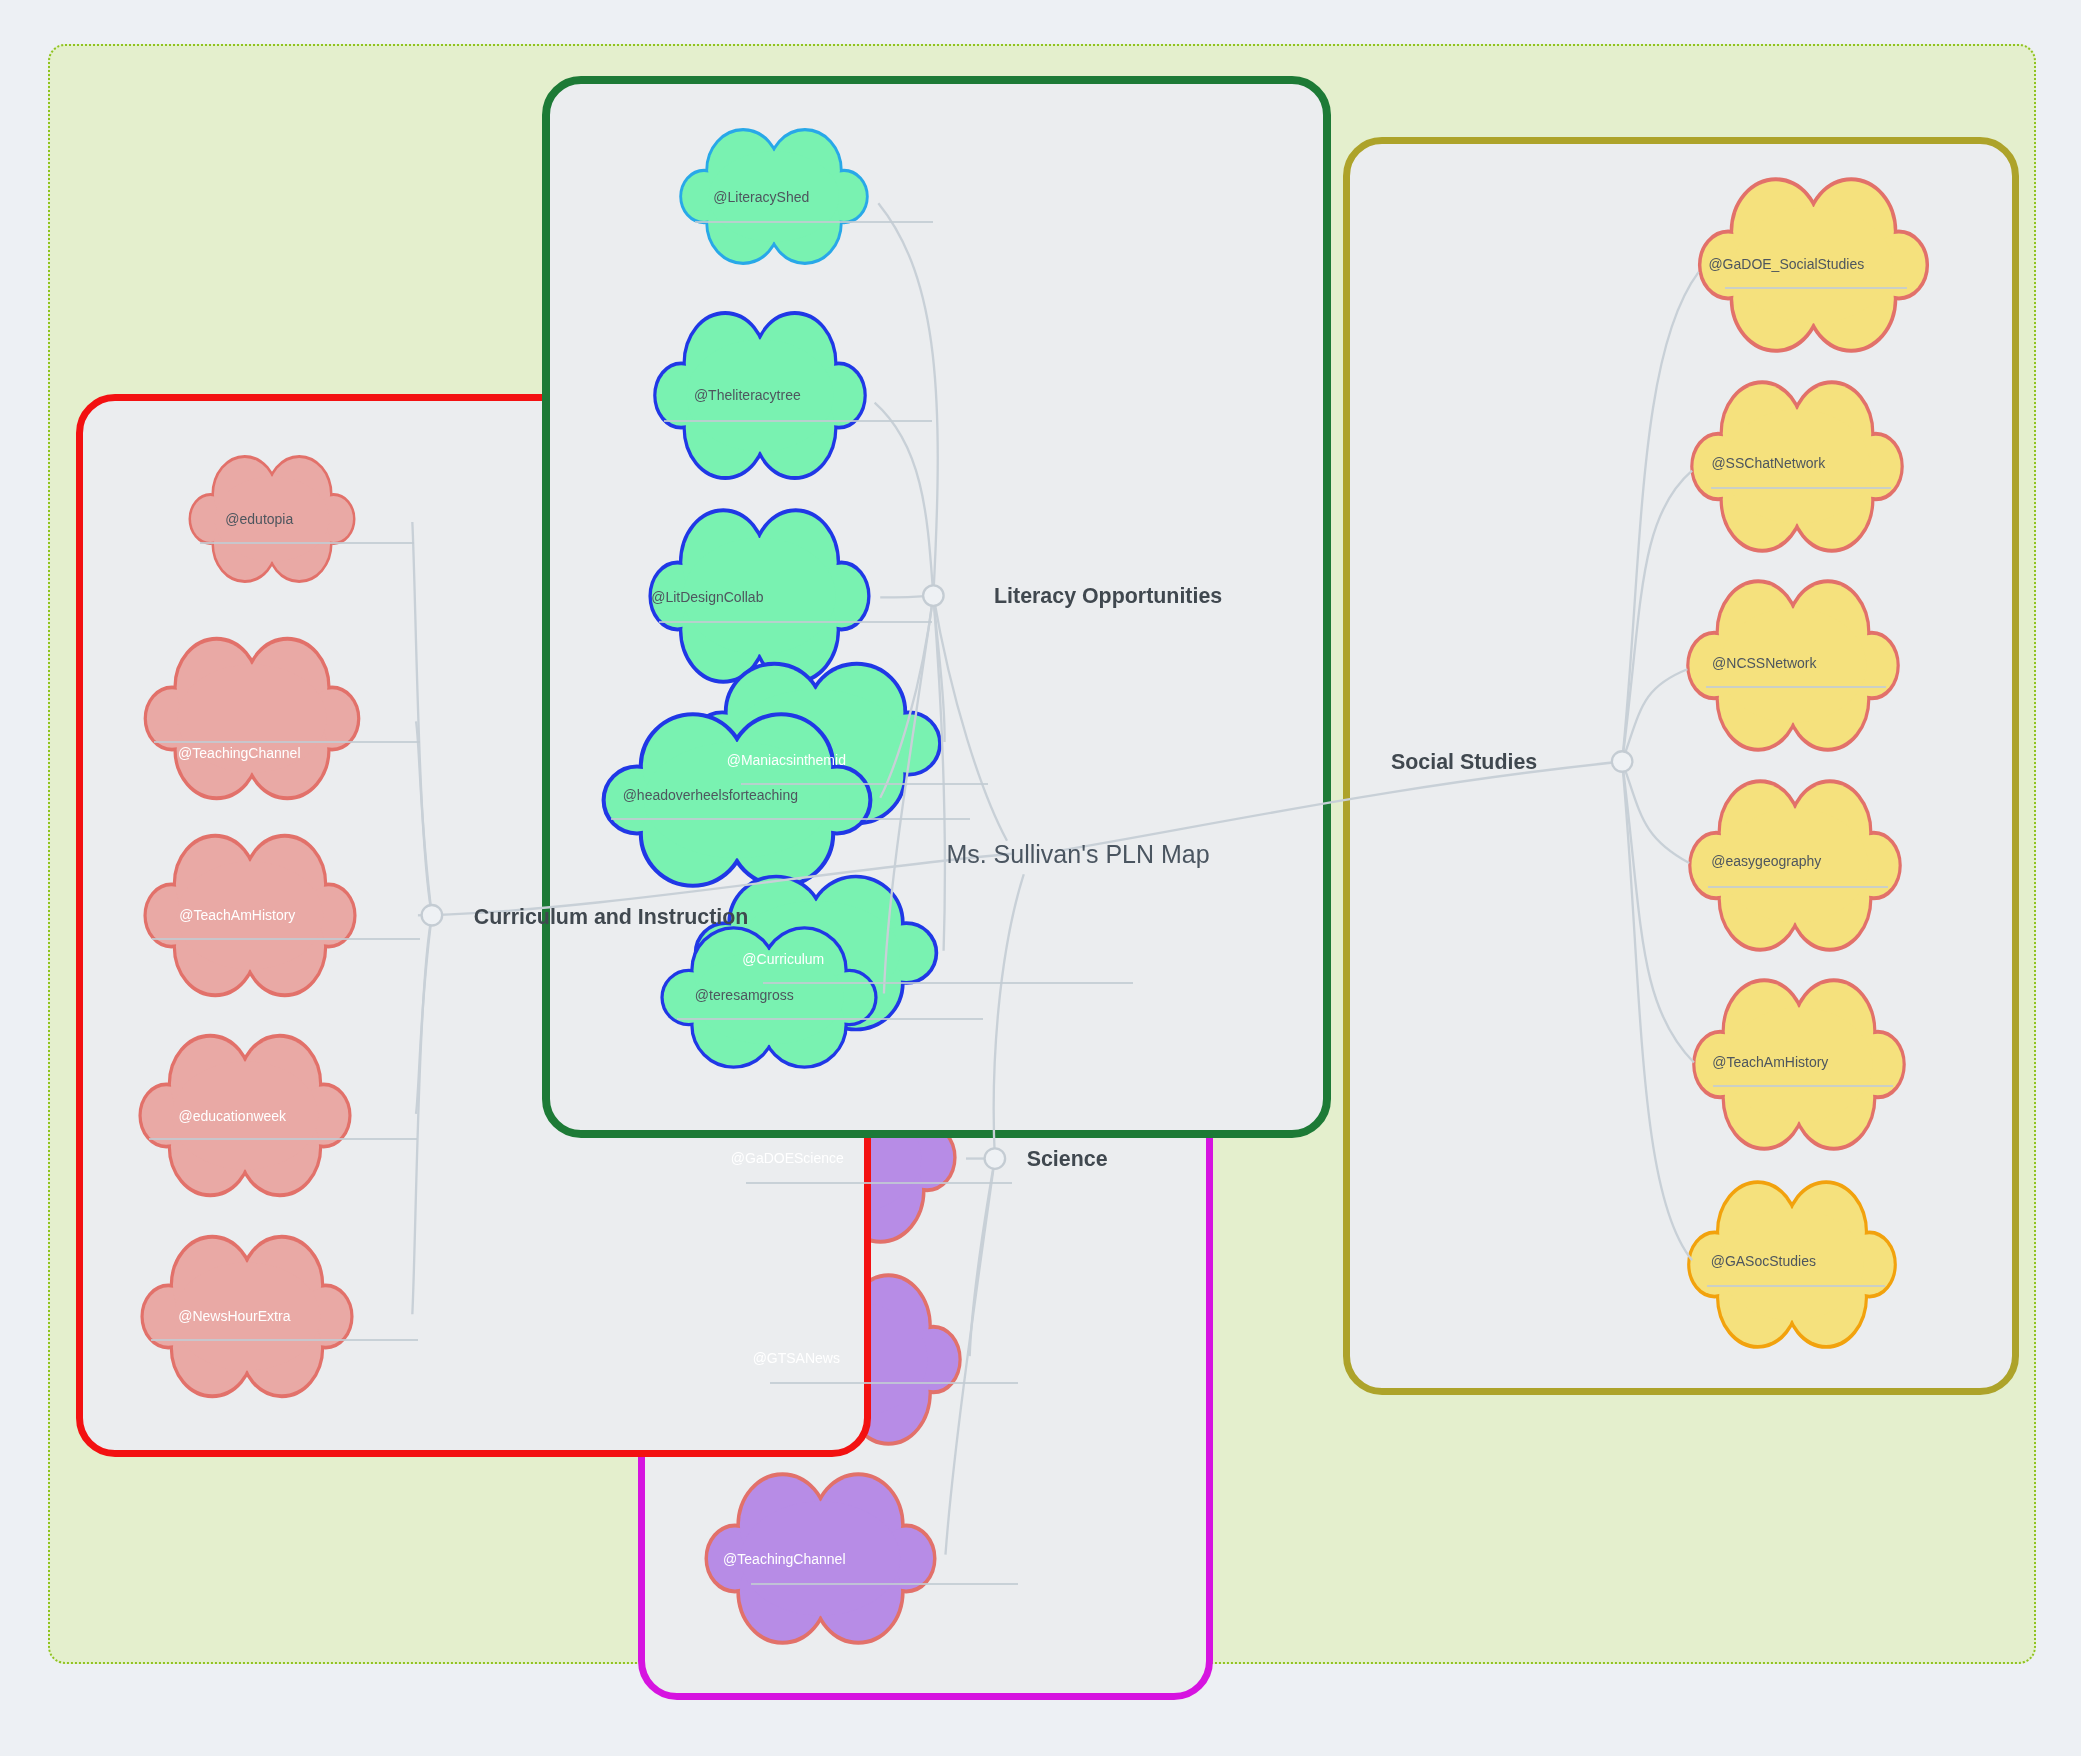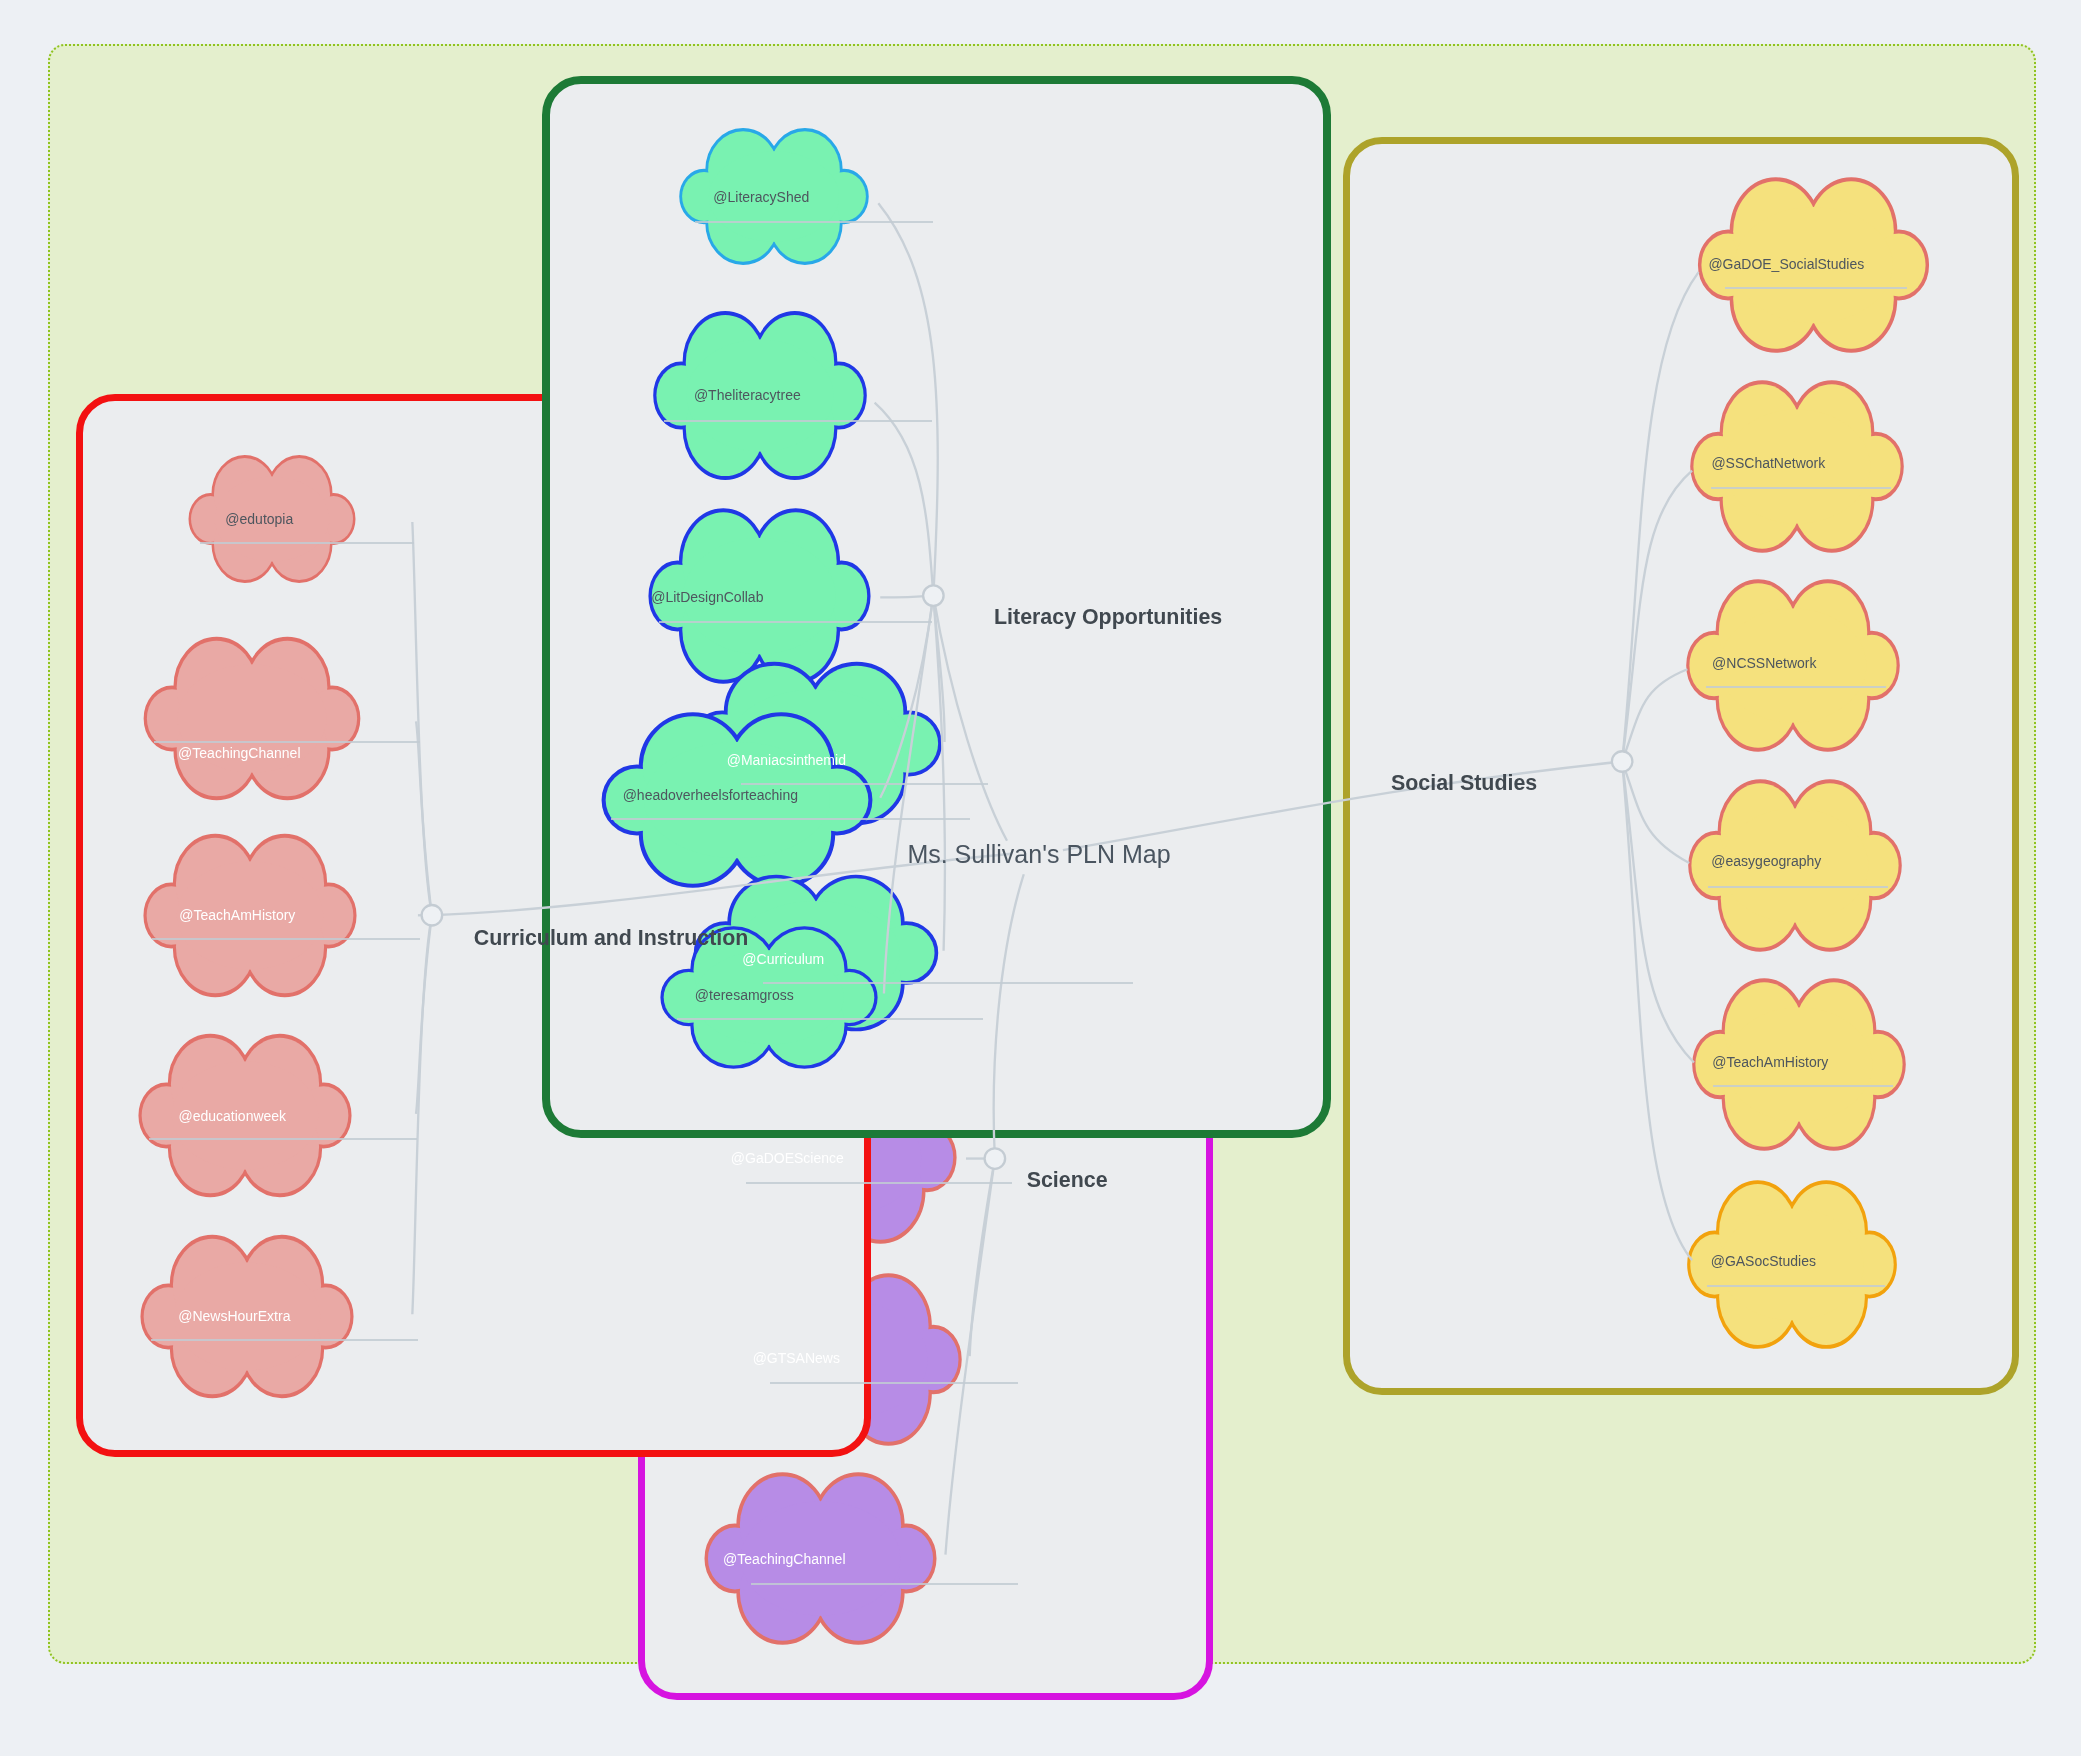--- a/index.html
+++ b/index.html
@@ -22,21 +22,21 @@
   #connectors{position:absolute;left:0;top:0;z-index:40;pointer-events:none;}
   #connectors path{fill:none;stroke:#c8d0d7;stroke-width:2.5;}
   #connectors circle{fill:#eef1f4;stroke:#c4ccd3;stroke-width:2.5;}
   .uline{position:absolute;height:1.9px;background:#c2cbd2;opacity:.85;z-index:45;}
   .nlabel{position:absolute;transform:translate(-50%,-50%);white-space:nowrap;display:flex;
           align-items:center;gap:8.4px;z-index:50;font-size:14px;color:#4e565e;}
   .nlabel.light{color:#ffffff;}
   .nlabel.icon-light .nicon{color:#ffffff;}
   .nicon{width:17px;height:14px;color:inherit;flex:none;}
   .blabel{position:absolute;transform:translate(-50%,-50%);white-space:nowrap;display:flex;
-          align-items:center;gap:11.2px;z-index:50;font-size:21.4px;font-weight:bold;color:#40484f;margin-top:21px;}
+          align-items:center;gap:11.2px;z-index:50;font-size:21.4px;font-weight:bold;color:#40484f;}
   .blabel .nicon{width:18.6px;height:15px;}
   .maptitle{position:absolute;transform:translate(-50%,-50%);white-space:nowrap;z-index:50;
             font-size:25px;color:#4a5560;}
 </style>
 </head>
 <body>
 
 <svg width="0" height="0" style="position:absolute" aria-hidden="true">
   <symbol id="cloudshape" viewBox="0 0 240 160" preserveAspectRatio="none">
     <circle cx="34" cy="80" r="27" style="fill:var(--cf);stroke:var(--cs);stroke-width:7"></circle>
@@ -337,16 +337,16 @@
         <use href="#noteplus" width="100%" height="100%"></use>
       </svg>
     </div>
   <div class="blabel" style="left:1479px;top:762px">
       <span>Social Studies</span>
       <svg class="nicon" viewBox="0 0 20 16" width="18.6" height="15">
         <use href="#noteplus" width="100%" height="100%"></use>
       </svg>
     </div>
 
-  <div class="maptitle" style="left:1039px;top:854px">Ms. Sullivan's PLN Map</div>
+  <div class="maptitle" style="left:1078px;top:854px">Ms. Sullivan's PLN Map</div>
 
 </div>
 
 
 </body></html>

